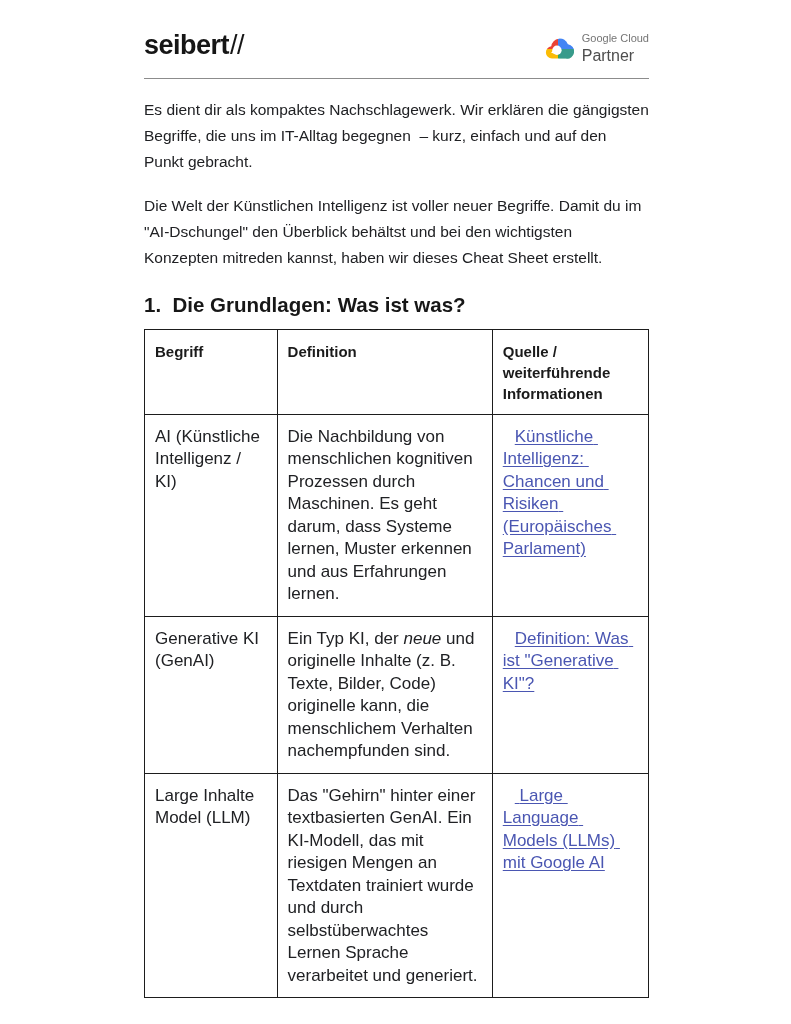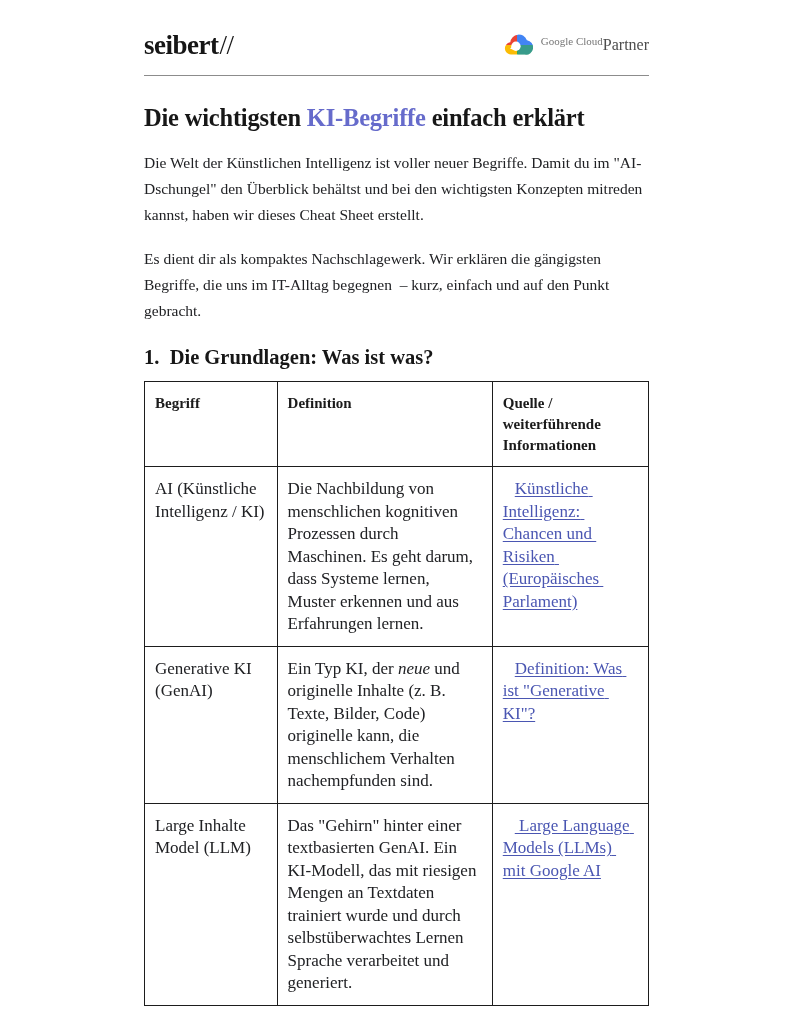--- a/index.html
+++ b/index.html
@@ -9,39 +9,38 @@
     font-family: "Liberation Sans", "DejaVu Sans", sans-serif;
     color: #1f1f1f;
   }
   .page {
     position: relative;
     width: 689px;
     height: 1024px;
     margin: 0 auto;
     background: #ffffff;
     padding: 28px 91px 0 93px;
-    font-family: Liberation Serif, serif;
   }
 
   
   .hdr {
     display: flex;
     justify-content: space-between;
     align-items: flex-start;
   }
   .logo {
     font-size: 27px;
     font-weight: 800;
     letter-spacing: -0.5px;
     color: #161616;
     line-height: 1.3;
   }
   .logo .slashes { font-weight: 400; margin-left: 1px; }
   .badge { display: flex; align-items: center; gap: 8px; padding-top: 4px; }
-  .badge-text { display: flex; flex-direction: row; line-height: 1.25; }
+  .badge-text { display: flex; flex-direction: column; line-height: 1.25; }
   .badge-line1 { font-size: 11px; color: #757575; }
   .badge-line2 { font-size: 16px; color: #4d4d4d; font-weight: 500; }
   .rule {
     border: none;
     border-top: 1.5px solid #8c8c8c;
     margin-top: 12px;
   }
 
   
   h1.title {
@@ -145,26 +144,23 @@
       <div class="badge-text">
         <span class="badge-line1">Google Cloud</span>
         <span class="badge-line2">Partner</span>
       </div>
     </div>
   </header>
 
   <hr class="rule">
 
 
-  <h2 class="subtitle">
-    <span>Die wichtigsten </span><span class="hl">KI-Begriffe</span><span> einfach erklärt</span>
-  </h2>
-
+
+  <p class="intro">Es dient dir als kompaktes Nachschlagewerk. Wir erklären die gängigsten Begriffe, die uns im IT-Alltag begegnen  – kurz, einfach und auf den Punkt gebracht.</p>
   <p class="intro">Die Welt der Künstlichen Intelligenz ist voller neuer Begriffe. Damit du im "AI-Dschungel" den Überblick behältst und bei den wichtigsten Konzepten mitreden kannst, haben wir dieses Cheat Sheet erstellt.</p>
-  <p class="intro">Es dient dir als kompaktes Nachschlagewerk. Wir erklären die gängigsten Begriffe, die uns im IT-Alltag begegnen  – kurz, einfach und auf den Punkt gebracht.</p>
 
   <h3 class="section">1.  Die Grundlagen: Was ist was?</h3>
 
   <table class="glossary">
     <colgroup>
         <col class="c1">
         <col class="c2">
         <col class="c3">
       </colgroup>
     <thead>

